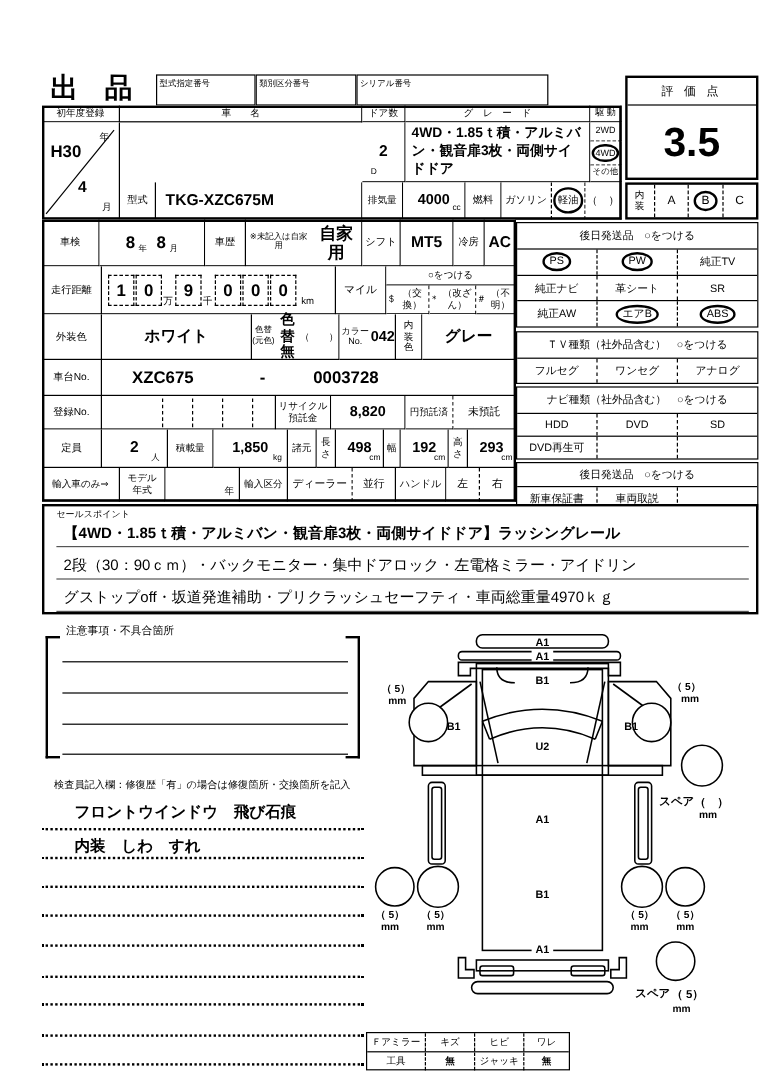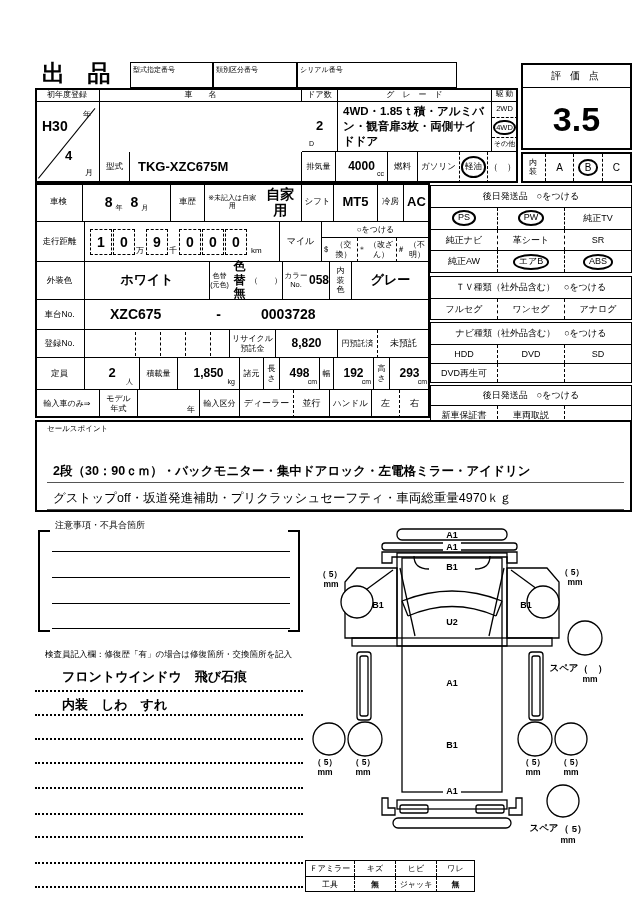--- a/index.html
+++ b/index.html
@@ -146,21 +146,21 @@
 
   <div class="cl f85" style="left:35px;top:262px;width:50px;height:38px">外装色</div>
   <div class="cl v13" style="left:85px;top:262px;width:125px;height:38px">ホワイト</div>
   <div class="cl col" style="left:210px;top:262px;width:73px;height:38px">
     <span class="f7">色替(元色)</span>
     <span class="v12">色替無</span>
     <span class="f8">（　　）</span>
   </div>
   <div class="cl col" style="left:283px;top:262px;width:47px;height:38px">
     <span class="f75">カラーNo.</span>
-    <span class="v12">058</span>
+    <span class="v12">042</span>
   </div>
   <div class="cl f8" style="left:330px;top:262px;width:22px;height:38px">
     <span style="width:9px;line-height:1.2">内装色</span>
     </div>
   <div class="cl v13" style="left:352px;top:262px;width:78px;height:38px">グレー</div>
 
   <div class="cl f85" style="left:35px;top:300px;width:50px;height:30px">車台No.</div>
   <div class="cl lft" style="left:85px;top:300px;width:345px;height:30px;padding-left:25px">
     <span class="v14">XZC675</span>
     <span class="v14" style="margin-left:55px">-</span>
@@ -303,21 +303,22 @@
         </div>
       <div class="bcell f85">
           <span>車両取説</span>
         </div>
       <div class="bcell"></div>
     </div>
   </div>
 
   <div class="a" style="left:35px;top:420px;width:597px;height:92px;border:2px solid #000;background:#fff">
     <span class="a f75" style="left:10px;top:2px">セールスポイント</span>
-    <div class="a" style="left:10px;top:37px;width:577px;height:24px;border-bottom:1px solid #555;display:flex;align-items:flex-end;padding:0 0 2px 6px;font-size:12.5px;font-weight:bold">2段（30：90ｃｍ）・バックモニター・集中ドアロック・左電格ミラー・アイドリン</div>
+    <div class="a" style="left:10px;top:10px;width:577px;height:24px;border-bottom:1px solid #555;display:flex;align-items:flex-end;padding:0 0 2px 6px;font-size:12.5px;font-weight:bold">【4WD・1.85ｔ積・アルミバン・観音扉3枚・両側サイドドア】ラッシングレール</div>
+    <div class="a" style="left:10px;top:37px;width:577px;height:24px;border-bottom:1px solid #555;display:flex;align-items:flex-end;padding:0 0 2px 6px;font-size:12.5px;font-weight:normal">2段（30：90ｃｍ）・バックモニター・集中ドアロック・左電格ミラー・アイドリン</div>
     <div class="a" style="left:10px;top:64px;width:577px;height:24px;border-bottom:1px solid #555;display:flex;align-items:flex-end;padding:0 0 2px 6px;font-size:12.5px;font-weight:normal">グストップoff・坂道発進補助・プリクラッシュセーフティ・車両総重量4970ｋｇ</div>
   </div>
 
   <div class="a f9" style="left:55px;top:519px">注意事項・不具合箇所</div>
   <div class="a" style="left:38px;top:530px;width:12px;height:102px;border-left:2px solid #000;border-top:2px solid #000;border-bottom:2px solid #000"></div>
   <div class="a" style="left:288px;top:530px;width:12px;height:102px;border-right:2px solid #000;border-top:2px solid #000;border-bottom:2px solid #000"></div>
   <div class="hln" style="left:52px;top:551px;width:238px"></div>
   <div class="hln" style="left:52px;top:577px;width:238px"></div>
   <div class="hln" style="left:52px;top:603px;width:238px"></div>
   <div class="hln" style="left:52px;top:628px;width:238px"></div>

